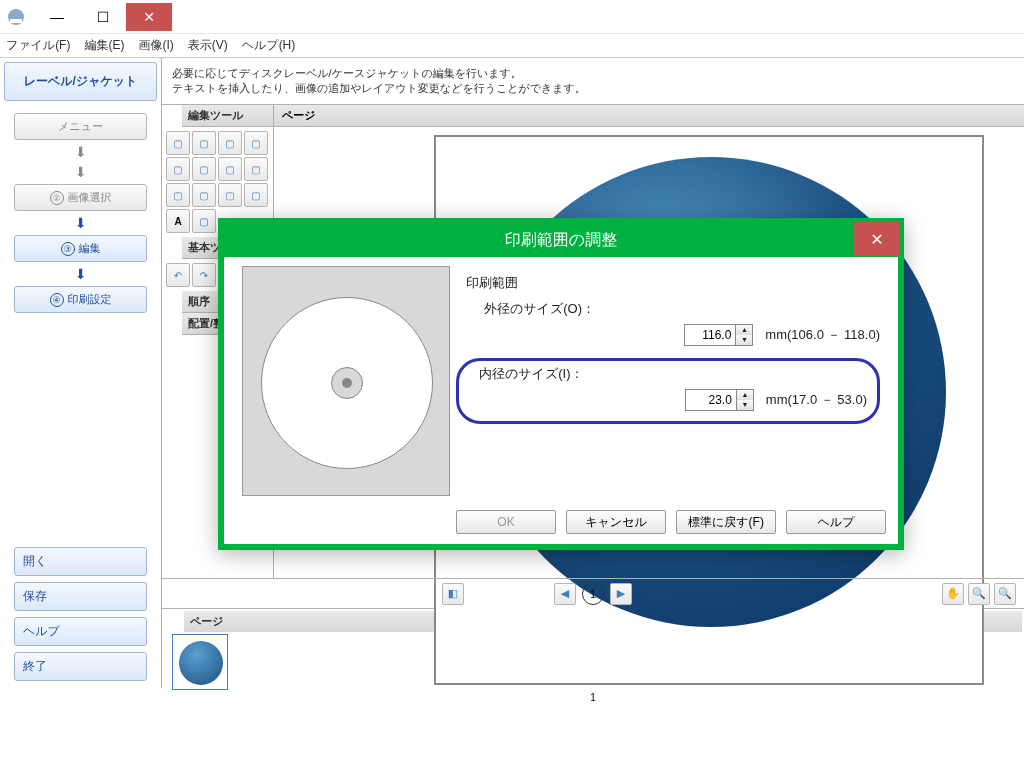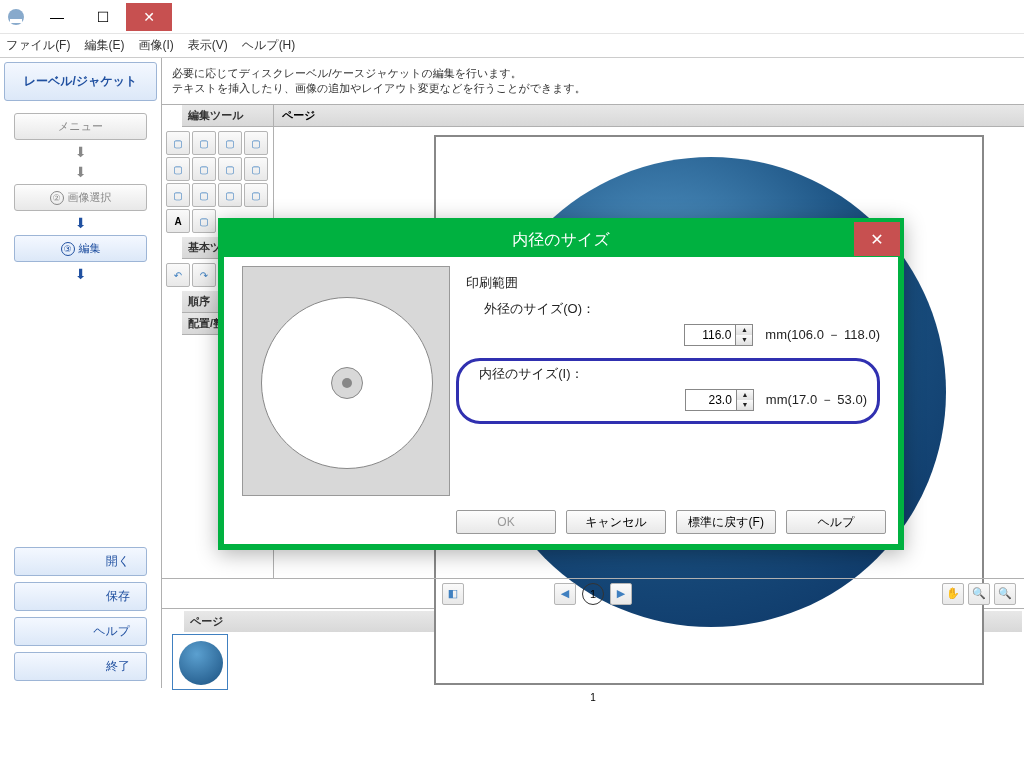--- a/index.html
+++ b/index.html
@@ -17,21 +17,21 @@
 
 .main { display: flex; height: 630px; }
 .sidebar { width: 162px; background: #fff; border-right: 1px solid #b0b0b0; display: flex; flex-direction: column; padding: 4px; }
 .sidebar-title { background: linear-gradient(#f4f8ff, #dce8f8); border: 1px solid #9db5d6; border-radius: 3px; text-align: center; font-size: 12px; color: #2050a0; padding: 10px 0; margin-bottom: 10px; font-weight: bold; }
 .sidebtn { background: linear-gradient(#fdfdfd, #e8e8e8); border: 1px solid #b5b5b5; border-radius: 3px; text-align: center; font-size: 11px; color: #888; padding: 5px 0; margin: 2px 10px; cursor: pointer; }
 .sidebtn.active { color: #2050a0; border-color: #9db5d6; background: linear-gradient(#f4f8ff, #dce8f8); }
 .sidebtn .num { display: inline-block; width: 14px; height: 14px; border: 1px solid currentColor; border-radius: 50%; font-size: 9px; line-height: 13px; margin-right: 4px; }
 .arrow-down { text-align: center; color: #888; font-size: 14px; margin: 2px 0; }
 .arrow-down.active { color: #2050a0; }
 .spacer { flex: 1; }
-.botbtn { background: linear-gradient(#f4f8ff, #dce8f8); border: 1px solid #9db5d6; border-radius: 3px; text-align: right; font-size: 12px; color: #2050a0; padding: 5px 16px; margin: 3px 10px; cursor: pointer; }
+.botbtn { background: linear-gradient(#f4f8ff, #dce8f8); border: 1px solid #9db5d6; border-radius: 3px; text-align: left; font-size: 12px; color: #2050a0; padding: 5px 8px; margin: 3px 10px; cursor: pointer; }
 
 .workspace { flex: 1; display: flex; flex-direction: column; background: #fff; }
 .info-text { font-size: 11px; color: #333; padding: 8px 10px; border-bottom: 1px solid #b0b0b0; }
 
 .work-row { display: flex; flex: 1; }
 .toolpanel { width: 112px; border-right: 1px solid #b0b0b0; }
 .panel-header { background: linear-gradient(#e8e8e8, #d8d8d8); font-size: 11px; color: #333; padding: 3px 6px; border-bottom: 1px solid #b0b0b0; font-weight: bold; margin-left: 20px; }
 .toolgrid { display: flex; flex-wrap: wrap; padding: 4px; gap: 2px; }
 .toolbtn { width: 24px; height: 24px; background: linear-gradient(#fafafa, #e8e8e8); border: 1px solid #b5b5b5; border-radius: 2px; display: flex; align-items: center; justify-content: center; font-size: 10px; color: #4080c0; }
 
@@ -103,20 +103,21 @@
 <div class="main">
   <div class="sidebar">
     <div class="sidebar-title">レーベル/ジャケット</div>
     <div class="sidebtn">メニュー</div>
     <div class="arrow-down">⬇</div>
     <div class="arrow-down">⬇</div>
     <div class="sidebtn"><span class="num">②</span><span>画像選択</span></div>
     <div class="arrow-down active">⬇</div>
     <div class="sidebtn active"><span class="num">③</span><span>編集</span></div>
     <div class="arrow-down active">⬇</div>
+    <div class="sidebtn active"><span class="num">④</span><span>印刷設定</span></div>
     <div class="spacer"></div>
     <div class="botbtn">開く</div>
     <div class="botbtn">保存</div>
     <div class="botbtn">ヘルプ</div>
     <div class="botbtn">終了</div>
   </div>
 
   <div class="workspace">
     <div class="info-text">
       <div>必要に応じてディスクレーベル/ケースジャケットの編集を行います。</div>
@@ -174,21 +175,21 @@
       <div class="thumb">
           <div class="thumb-disc"></div>
         </div>
       <div class="thumb-num">1</div>
     </div>
   </div>
 </div>
 
 <div class="dialog">
   <div class="dialog-title">
-    <span>内径のサイズ</span>
+    <span>印刷範囲の調整</span>
     <div class="dialog-close">✕</div>
   </div>
   <div class="dialog-body">
     <div class="dialog-preview">
       <div class="dp-disc">
           <div class="dp-hole"></div>
         </div>
     </div>
     <div class="dialog-form">
       <div class="form-group-title">印刷範囲</div>

